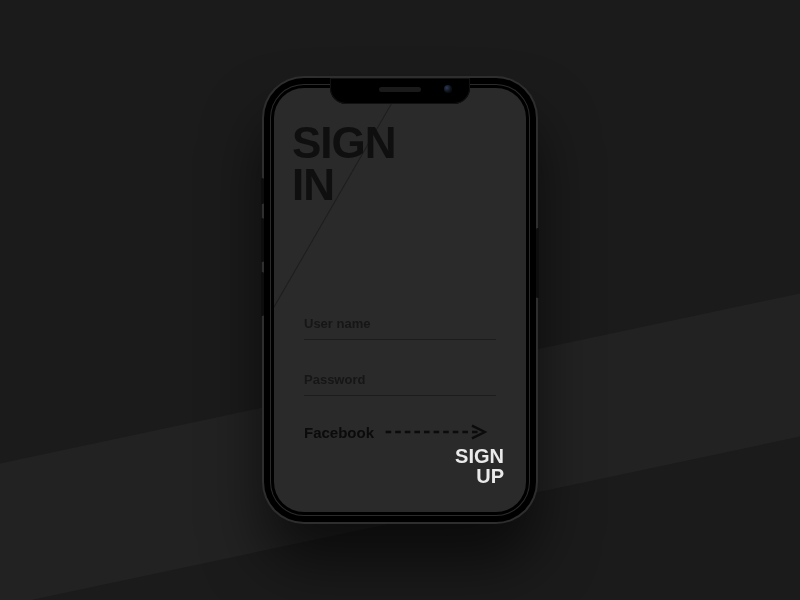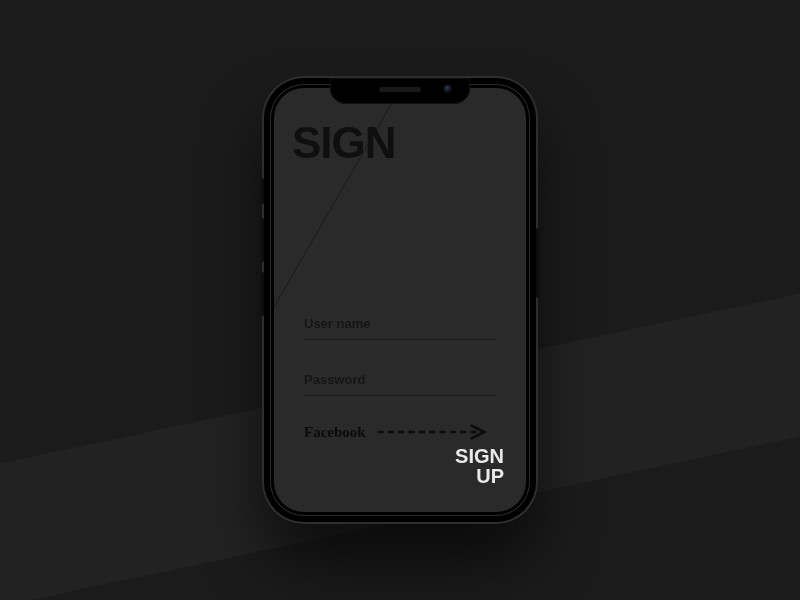--- a/index.html
+++ b/index.html
@@ -104,21 +104,20 @@
     font-size: 13px;
     font-weight: 600;
     padding: 6px 0 8px 0;
     margin-bottom: 26px;
     outline: none;
   }
   .field::placeholder { color: #161616; }
   .fb-row {
     display: flex; align-items: center; gap: 10px;
     margin-top: 6px;
-    font-family: Liberation Serif, serif;
   }
   .fb-label {
     font-weight: 800; font-size: 15px;
     color: #0b0b0b;
   }
   .fb-arrow { flex: 1; height: 20px; }
   .signup {
     position: absolute;
     right: 22px; bottom: 26px;
     text-align: right;
@@ -143,20 +142,21 @@
   <div class="notch">
     <div class="speaker"></div>
     <div class="cam"></div>
   </div>
 
   <div class="screen">
     <div class="diag"></div>
 
     <div class="title">
       <div>SIGN</div>
+      <div>IN</div>
     </div>
 
     <div class="form">
       <input class="field" type="text" placeholder="User name" style="">
       <input class="field" type="password" placeholder="Password" style="">
       <div class="fb-row">
         <span class="fb-label">Facebook</span>
         <svg class="fb-arrow" viewBox="0 0 140 20" preserveAspectRatio="xMaxYMid meet">
           <line x1="2" y1="10" x2="118" y2="10" stroke="#0b0b0b" stroke-width="3" stroke-dasharray="7 5"></line>
           <polyline points="110,2 126,10 110,18" fill="none" stroke="#0b0b0b" stroke-width="3"></polyline>

